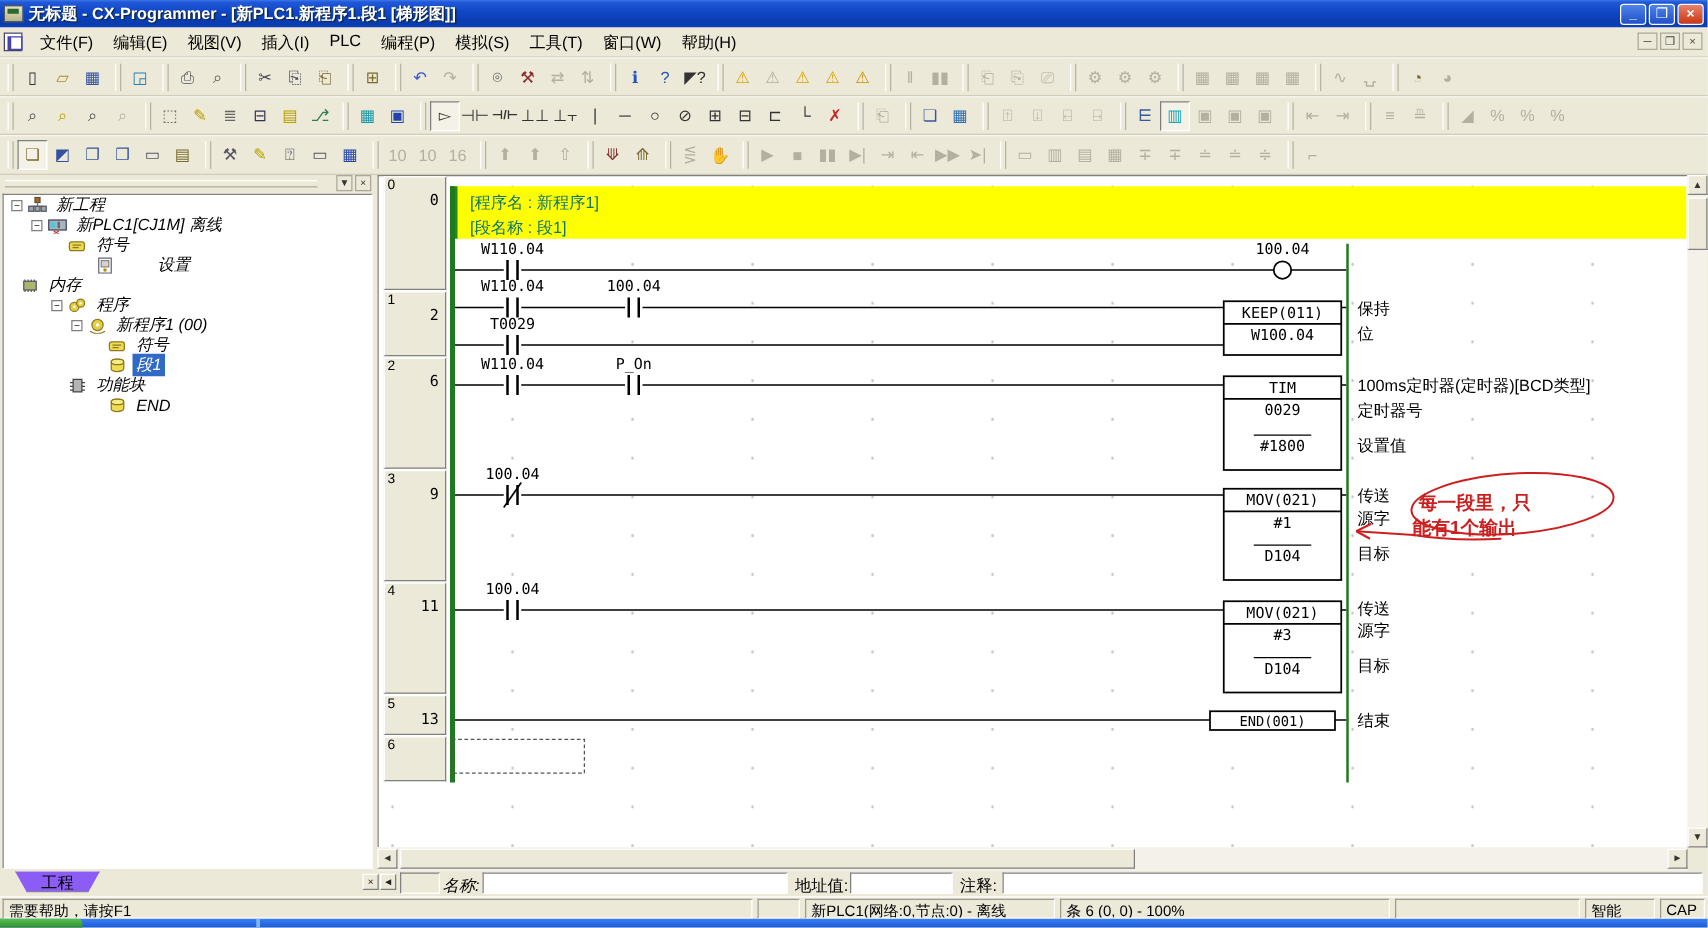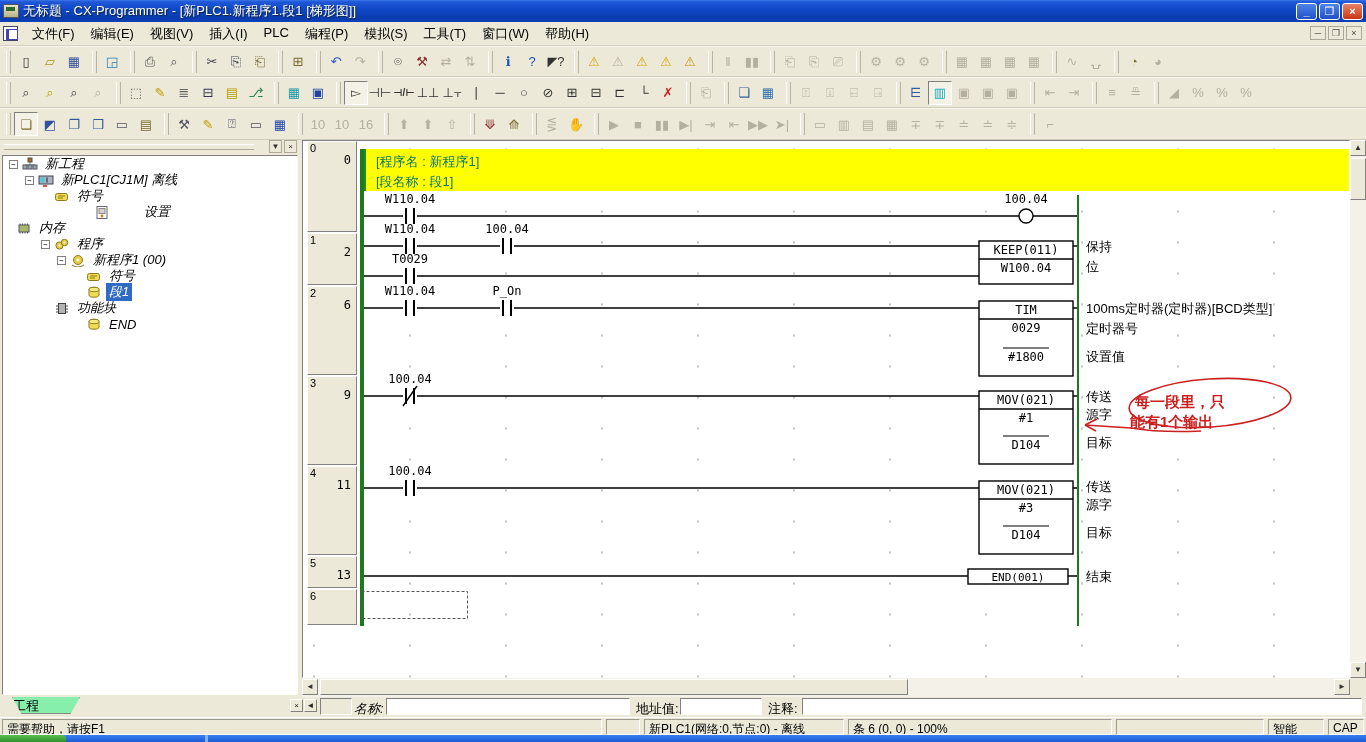--- a/index.html
+++ b/index.html
@@ -5,21 +5,21 @@
   *{margin:0;padding:0;box-sizing:border-box;}
   html,body{width:1366px;height:742px;overflow:hidden;background:#ece9d8;
     font-family:"Liberation Sans","DejaVu Sans",sans-serif;font-size:12px;-webkit-font-smoothing:none;}
   
   #titlebar{position:absolute;left:0;top:0;width:1366px;height:22px;
     background:linear-gradient(to bottom,#3a78e8 0%,#2058d8 8%,#1048c8 40%,#0a3cb0 80%,#0c40b8 100%);
     color:#fff;display:flex;align-items:center;}
   #titlebar .ticon{width:16px;height:14px;margin:0 4px 0 3px;background:linear-gradient(#e8e4c8,#b8b488);
     border:1px solid #555;position:relative;}
   #titlebar .ticon::after{content:"";position:absolute;left:2px;top:2px;width:9px;height:4px;background:#2a6a2a;}
-  #titlebar .ttext{font-weight:normal;font-size:13px;text-shadow:1px 1px 1px #123;}
+  #titlebar .ttext{font-weight:bold;font-size:13px;text-shadow:1px 1px 1px #123;}
   .winbtns{position:absolute;right:3px;top:3px;display:flex;gap:2px;}
   .wbtn{width:21px;height:17px;border:1px solid #fff;border-radius:3px;color:#fff;font-size:11px;
     line-height:15px;text-align:center;background:linear-gradient(#4e84e8,#2050c8);font-weight:bold;}
   .wbtn.close{background:linear-gradient(#e8826a,#cc3611);}
   
   #menubar{position:absolute;left:0;top:22px;width:1366px;height:24px;background:#ece9d8;
     border-bottom:1px solid #d4d0c0;display:flex;align-items:center;}
   #menubar .micon{width:15px;height:15px;border:1px solid #446;margin:0 6px 0 3px;background:#fff;position:relative;}
   #menubar .micon::after{content:"";position:absolute;left:2px;top:2px;width:8px;height:9px;border:1px solid #44a;border-left-width:3px;}
   .mitem{padding:3px 8px;font-size:13px;color:#000;}
@@ -75,22 +75,22 @@
   .sbtn{position:absolute;width:16px;height:16px;background:#ece9d8;border:1px solid;
     border-color:#fff #808080 #808080 #fff;font-size:8px;color:#333;text-align:center;line-height:14px;}
   #vscroll{position:absolute;left:1350px;top:0;width:16px;height:538px;background:#f4f2e8;}
   #vthumb{position:absolute;left:0;top:18px;width:16px;height:42px;background:#ece9d8;
     border:1px solid;border-color:#fff #808080 #808080 #fff;}
   #hscroll{position:absolute;left:302px;top:538px;width:1048px;height:19px;background:#f4f2e8;}
   #hthumb{position:absolute;left:18px;top:1px;width:588px;height:16px;background:#ece9d8;
     border:1px solid;border-color:#fff #808080 #808080 #fff;}
   
   #tabrow{position:absolute;left:0;top:557px;width:288px;height:20px;background:#ece9d8;}
-  #proj-tab{position:absolute;left:12px;top:0;width:68px;height:17px;background:#86efac;
-    border:1px solid #888;border-top:none;text-align:left;font-size:13px;
+  #proj-tab{position:absolute;left:12px;top:0;width:68px;height:17px;background:#8b5cf6;
+    border:1px solid #888;border-top:none;text-align:center;font-size:13px;
     clip-path:polygon(0 0,100% 0,86% 100%,14% 100%);}
   #watchrow{position:absolute;left:288px;top:557px;width:1078px;height:20px;background:#ece9d8;}
   .wbtn2{position:absolute;top:2px;width:13px;height:13px;border:1px solid;border-color:#fff #808080 #808080 #fff;
     background:#ece9d8;font-size:8px;line-height:11px;text-align:center;color:#222;}
   .wlabel{position:absolute;top:3px;font-size:13px;color:#000;}
   .winput{position:absolute;top:1px;height:17px;background:#fff;border:1px solid;
     border-color:#808080 #fff #fff #808080;}
   .wsunk{position:absolute;top:1px;height:17px;background:#ece9d8;border:1px solid;
     border-color:#808080 #fff #fff #808080;}
   
@@ -620,21 +620,21 @@
           <span class="tlabel">新PLC1[CJ1M] 离线</span>
         </div>
         <div class="trow" style="padding-left: 38px;">
           <div style="width: 13px; flex: 0 0 13px;"></div>
           <div class="tico"><svg width="16" height="14" viewBox="0 0 16 14">
               <rect x="1.5" y="4.5" width="12" height="7" rx="2" fill="#f0dc50" stroke="#8a7a22"></rect>
               <path d="M4 7 H11 M4 9 H9" stroke="#8a7a22"></path>
             </svg></div>
           <span class="tlabel">符号</span>
         </div>
-        <div class="trow" style="padding-left: 51px; gap: 27px;">
+        <div class="trow" style="padding-left: 33px; gap: 27px;">
           <div style="width: 13px; flex: 0 0 13px;"></div>
           <div class="tico"><svg width="16" height="14" viewBox="0 0 16 14">
               <rect x="3" y="1.5" width="10" height="12" fill="#fff" stroke="#667"></rect>
               <rect x="5" y="3.5" width="6" height="5" fill="#d8d4c8" stroke="#888"></rect>
               <circle cx="8" cy="11" r="1.4" fill="#b80"></circle>
             </svg></div>
           <span class="tlabel">设置</span>
         </div>
         <div class="trow" style="">
           <div style="width: 13px; flex: 0 0 13px;"></div>

